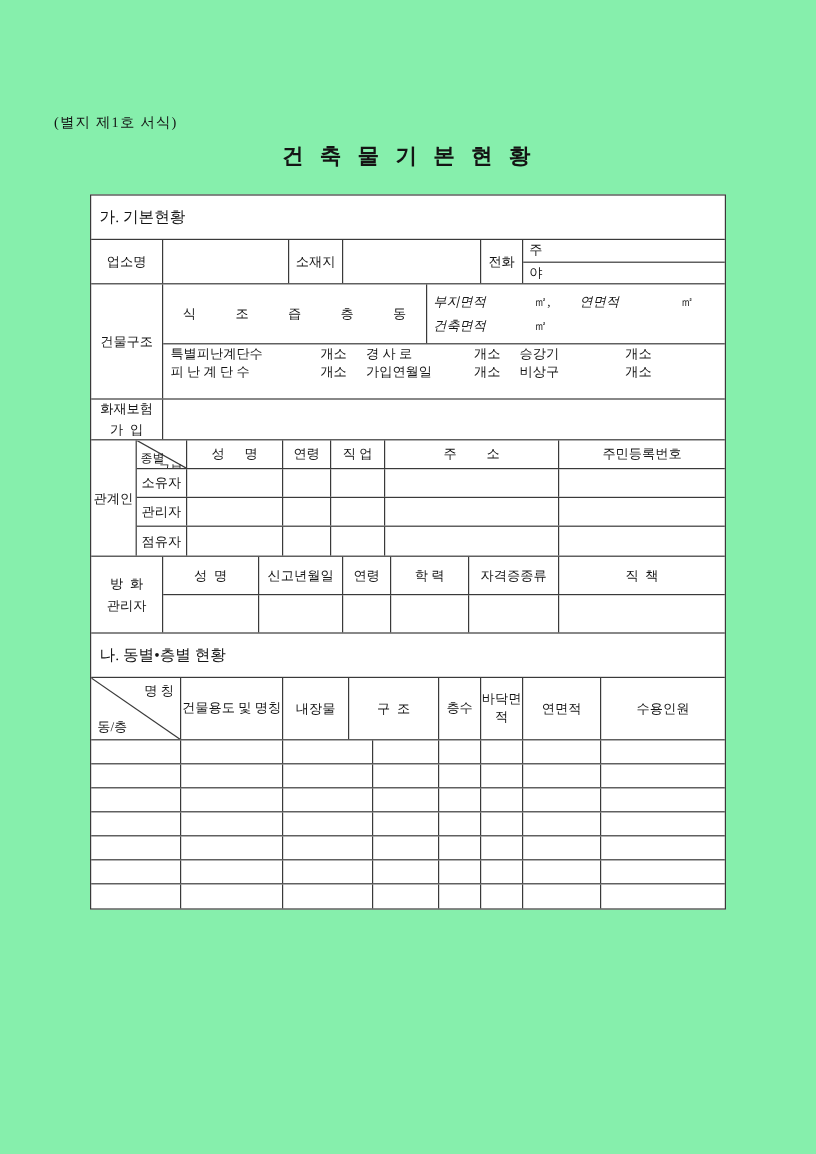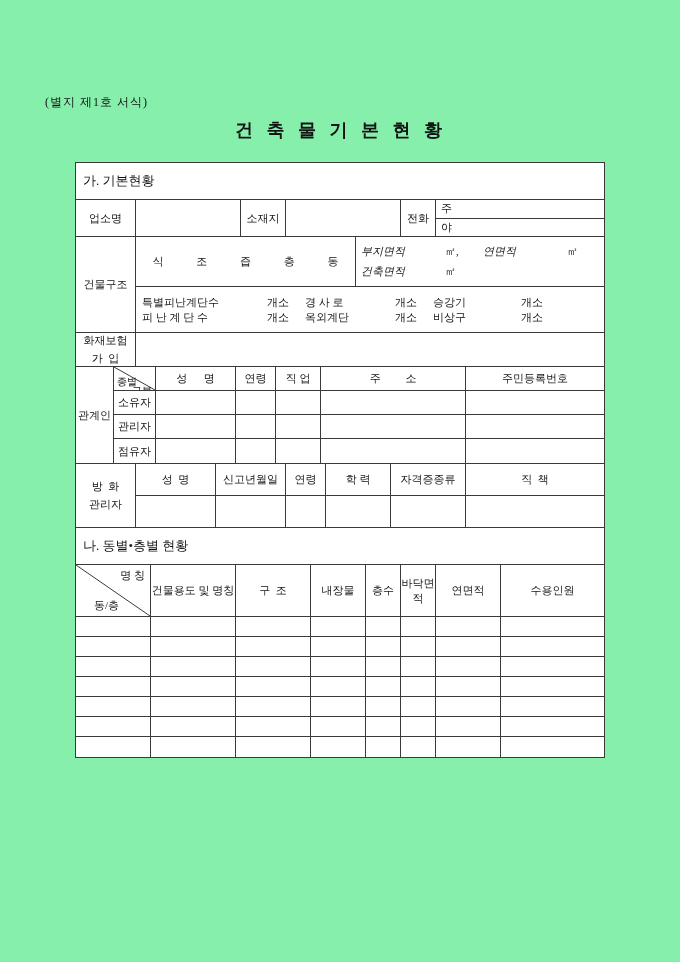--- a/index.html
+++ b/index.html
@@ -44,28 +44,28 @@
   .h20{height:20px}.h22{height:22px}.h24{height:24px}.h28{height:28px}.h29{height:29px}.h31{height:31px}.h32{height:32px}.h37{height:37px}.h45{height:45px}
   .h50{height:50px}.h52{height:52px}
   .phone-split{flex:1 1 auto;display:flex;flex-direction:column;box-sizing:border-box;}
   .phone-half{flex:1;display:flex;align-items:center;padding-left:5px;font-size:11px;box-sizing:border-box;}
   .units{width:220px;display:flex;align-items:center;justify-content:space-around;box-sizing:border-box;font-size:11px;}
   .areas{flex:1;display:flex;flex-direction:column;justify-content:center;gap:5px;padding-left:5px;box-sizing:border-box;}
   .area-line{display:flex;font-size:11px;white-space:pre;}
   .a-lbl{width:84px;flex:0 0 auto;font-style:italic;}
   .a-un{width:24px;flex:0 0 auto;}
   .a-sp{width:14px;flex:0 0 auto;}
-  .counts{flex-direction:column;justify-content:center;}
+  .counts{flex-direction:column;justify-content:flex-start;}
   .count-line{display:flex;padding-left:6px;font-size:11px;white-space:pre;}
   .cl{flex:0 0 auto;}
   .diag{position:relative;padding:0;}
   .diag svg{position:absolute;left:0;top:0;width:100%;height:100%;display:block;}
   .diag line{stroke:var(--line);stroke-width:1;vector-effect:non-scaling-stroke;}
   .diag .dt{position:absolute;top:3px;right:5px;font-size:11px;white-space:pre;}
-  .diag .db{position:absolute;bottom:3px;left:18px;font-size:11px;white-space:pre;}
+  .diag .db{position:absolute;bottom:3px;left:5px;font-size:11px;white-space:pre;}
   .diag.small .dt{top:17px;right:3px;font-size:10px;}
   .diag.small .db{bottom:1px;left:3px;font-size:10px;}
 </style>
 </head>
 <body>
 
 <div class="sheet">
 
   <div class="form-note">(별지 제1호 서식)</div>
   <div class="doc-title">건 축 물 기 본 현 황</div>
@@ -120,21 +120,21 @@
             <span class="cl w125">특별피난계단수</span>
             <span class="cl w38">개소</span>
             <span class="cl w90">경 사 로</span>
             <span class="cl w38">개소</span>
             <span class="cl w88">승강기</span>
             <span class="cl">개소</span>
           </div>
           <div class="count-line">
             <span class="cl w125">피 난 계 단 수</span>
             <span class="cl w38">개소</span>
-            <span class="cl w90">옥외계단</span>
+            <span class="cl w90">가입연월일</span>
             <span class="cl w38">개소</span>
             <span class="cl w88">비상구</span>
             <span class="cl">개소</span>
           </div>
         </div>
       </div>
     </div>
 
     <div class="row">
       <div class="c w60 br two">
@@ -216,22 +216,22 @@
 
     <div class="row h52">
       <div class="c w75 br diag">
         <svg viewBox="0 0 10 10" preserveAspectRatio="none">
             <line x1="0" y1="0" x2="10" y2="10"></line>
           </svg>
         <span class="dt">명 칭</span>
         <span class="db">동/층</span>
       </div>
       <div class="c w85 br wrap">건물용도 및 명칭</div>
+      <div class="c w55 br">내장물</div>
       <div class="c w75 br">구  조</div>
-      <div class="c w55 br">내장물</div>
       <div class="c w35 br wrap">층수</div>
       <div class="c w35 br wrap">바닥면적</div>
       <div class="c w65 br">연면적</div>
       <div class="c f1">수용인원</div>
     </div>
 
 
     <div class="row h20">
       <div class="c w75 br"></div>
       <div class="c w85 br"></div>

